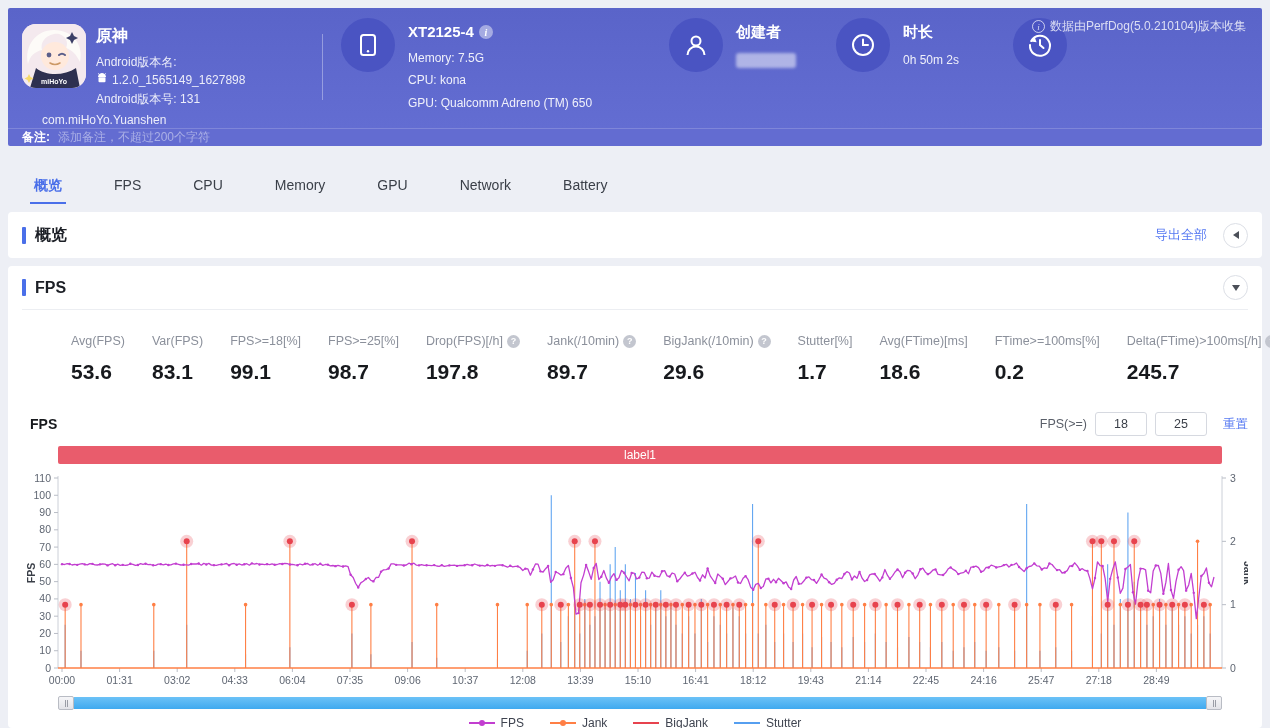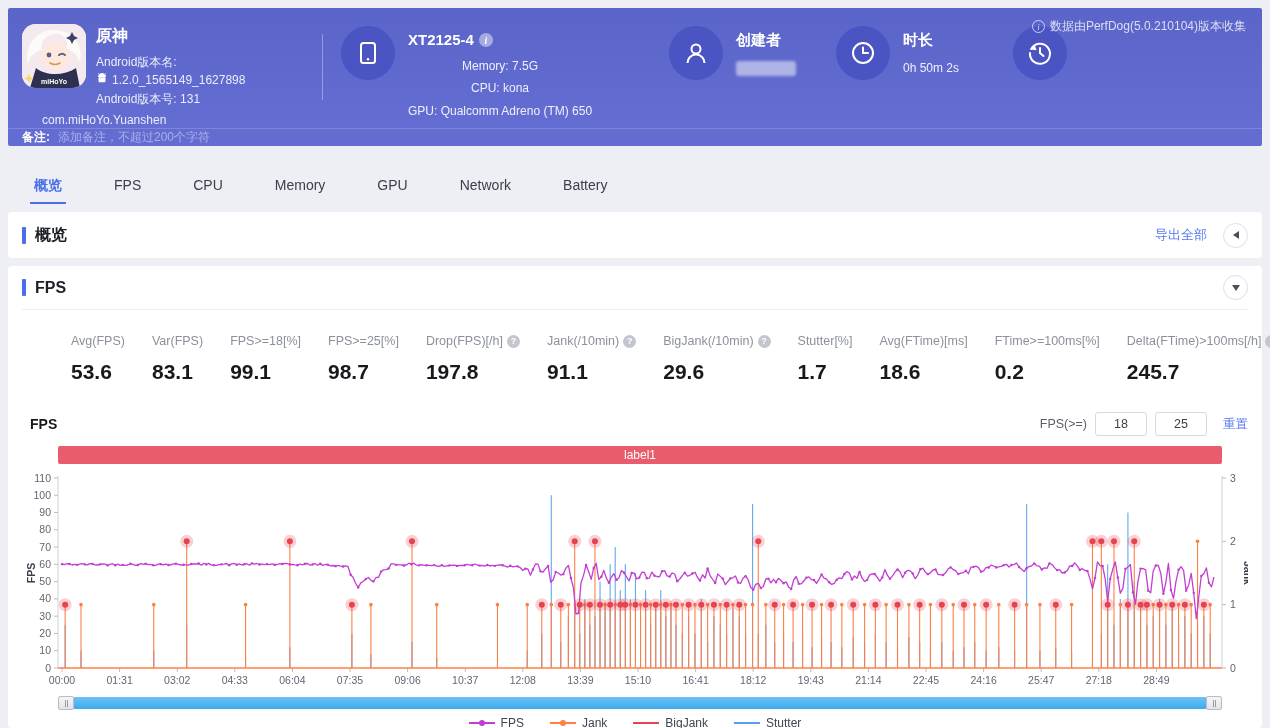--- a/index.html
+++ b/index.html
@@ -11,21 +11,21 @@
   .header-main { height:120px; background:linear-gradient(180deg,#5a64c9,#636dd2); position:relative;
     display:flex; align-items:flex-start; color:#fff; }
   .app-block { display:flex; padding:16px 0 0 14px; width:300px; }
   .app-icon { width:64px; height:64px; border-radius:14px; overflow:hidden; background:#f7eef2; flex:none; position:relative; }
   .app-texts { margin-left:10px; font-size:12px; line-height:1.55; color:rgba(255,255,255,.88); }
   .app-title { font-size:16px; font-weight:bold; color:#fff; margin-bottom:4px; }
   .ver-line { display:flex; align-items:center; gap:4px; }
   .pkg-line { margin-left:-54px; margin-top:2px; }
   .v-divider { width:1px; height:66px; background:rgba(255,255,255,.35); margin:26px 0 0 14px; }
 
-  .info-block { display:flex; padding-top:18px;text-align:center; }
+  .info-block { display:flex; padding-top:10px; }
   .circle-ic { width:54px; height:54px; border-radius:50%; background:#4a54c2; flex:none;
     display:flex; align-items:center; justify-content:center; }
   .ib-texts { margin-left:13px; font-size:12px; color:rgba(255,255,255,.9); line-height:1.9; }
   .ib-title { font-size:15px; font-weight:bold; color:#fff; display:flex; align-items:center; gap:5px; }
   .redacted { background:rgba(255,255,255,.5); border-radius:3px; filter:blur(1.5px); display:inline-block; }
   .collect-info { position:absolute; top:10px; right:16px; font-size:12px; color:rgba(255,255,255,.78);
     display:flex; align-items:center; gap:5px; }
   .i-circle { width:13px; height:13px; border:1px solid rgba(255,255,255,.7); border-radius:50%;
     font-size:9px; display:inline-flex; align-items:center; justify-content:center; font-style:italic; font-family:"Liberation Serif",serif; }
   .info-badge { width:14px; height:14px; background:rgba(255,255,255,.45); color:#fff; border-radius:50%;
@@ -242,21 +242,21 @@
           <span>Drop(FPS)[/h]</span>
           <span class="q-icon">?</span>
         </div>
         <div class="stat-value">197.8</div>
       </div>
     <div class="stat">
         <div class="stat-label">
           <span>Jank(/10min)</span>
           <span class="q-icon">?</span>
         </div>
-        <div class="stat-value">91.1</div>
+        <div class="stat-value">89.7</div>
       </div>
     <div class="stat">
         <div class="stat-label">
           <span>BigJank(/10min)</span>
           <span class="q-icon">?</span>
         </div>
         <div class="stat-value">29.6</div>
       </div>
     <div class="stat">
         <div class="stat-label">Stutter[%]</div>

